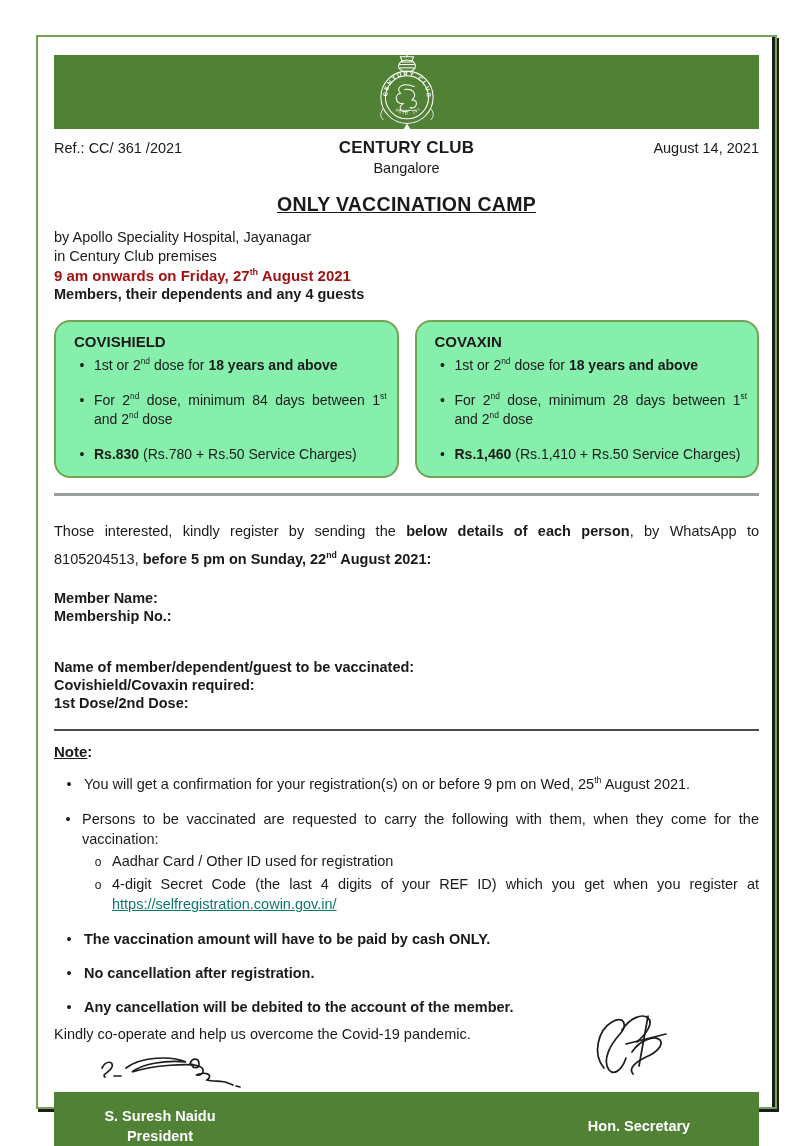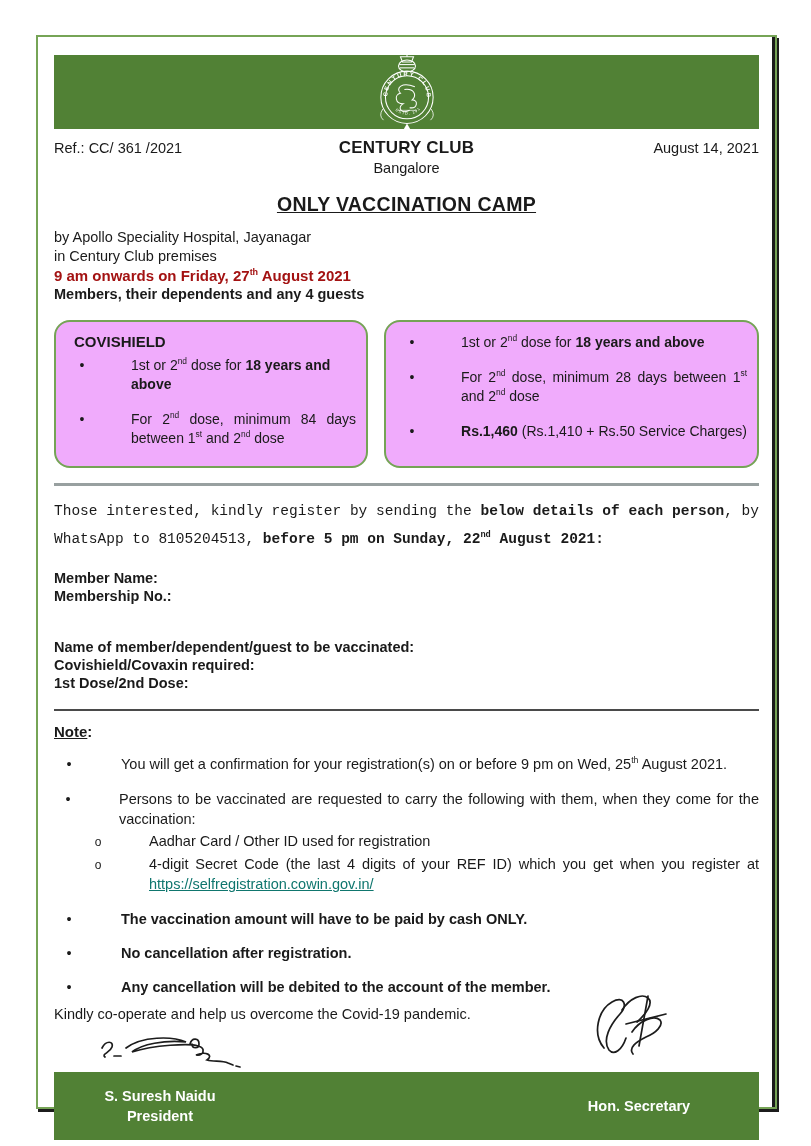--- a/index.html
+++ b/index.html
@@ -24,36 +24,36 @@
   .title{text-align:center; font-weight:bold; font-size:19.5px; letter-spacing:0.3px; text-decoration:underline; margin-top:17px;}
   .centered{text-align:left; font-size:14.5px; line-height:19px;}
   .intro{margin-top:12px;}
   .red{color:#A31212;}
   .b{font-weight:bold;}
   .schedule{font-weight:bold; font-size:15px;}
   .audience{font-weight:bold;}
   sup{font-size:60%; line-height:0; vertical-align:super;}
   
   .boxes{display:flex; gap:16px; margin-top:16px;}
-  .vbox{flex:1; background:#f0abfc; border:2px solid #75a356; border-radius:16px; padding:11px 10px 12px 14px; box-sizing:border-box; min-height:148px;}
+  .vbox{flex:1; background:#86efac; border:2px solid #75a356; border-radius:16px; padding:11px 10px 12px 14px; box-sizing:border-box; min-height:148px;}
   .vbox-title{font-weight:bold; font-size:15px; margin:0 0 6px 4px;}
-  .li{display:flex; align-items:flex-start;gap:37px;}
+  .li{display:flex; align-items:flex-start;}
   .vbox .li{margin-bottom:16px; font-size:14px; line-height:19px;}
   .vbox .li:last-child{margin-bottom:0;}
   .mk{flex:0 0 24px; text-align:center;}
   .mk::before{content:"\2022";}
   .mk-o::before{content:"o"; font-size:12px;}
   .tx{flex:1;}
   .justify{text-align:justify;}
   .nowrap{white-space:nowrap;}
   
   .div1{border:none; border-top:3px solid #98a0a0; margin:15px 0 0 0;}
   .div2{border:none; border-top:2px solid #4a4a4a; margin:17px 0 0 0;}
   
-  .para{margin-top:11px; font-size:14.5px; line-height:28px;font-family:Liberation Mono, monospace;}
+  .para{margin-top:21px; font-size:14.5px; line-height:28px;}
   .form-block{font-weight:bold; font-size:14.5px; line-height:18px;}
   .form1{margin-top:16px;}
   .form2{margin-top:33px;}
   
   .note-label{margin-top:12px; font-size:15px;}
   .u{text-decoration:underline;}
   .notes{margin-top:14px; font-size:14.5px;}
   .notes .li{line-height:20px; margin-bottom:11px;}
   .notes .mk{flex-basis:30px;}
   .sub .mk{flex-basis:28px; margin-left:30px;}
@@ -124,22 +124,27 @@
       <div class="vbox">
         <div class="vbox-title">COVISHIELD</div>
         <div class="li">
             <span class="mk"></span>
             <div class="tx"><span>1st or 2</span><sup>nd</sup><span> dose for </span><span class="b">18 years and above</span></div>
           </div>
         <div class="li">
             <span class="mk"></span>
             <div class="tx justify"><span>For 2</span><sup>nd</sup><span> dose, minimum 84 days between 1</span><sup>st</sup><span> and 2</span><sup>nd</sup><span> dose</span></div>
           </div>
+        <div class="li">
+            <span class="mk"></span>
+            <div class="tx nowrap"><span class="b">Rs.830</span><span> (Rs.780 + Rs.50 Service Charges)</span></div>
+          </div>
       </div>
       <div class="vbox">
+        <div class="vbox-title">COVAXIN</div>
         <div class="li">
             <span class="mk"></span>
             <div class="tx"><span>1st or 2</span><sup>nd</sup><span> dose for </span><span class="b">18 years and above</span></div>
           </div>
         <div class="li">
             <span class="mk"></span>
             <div class="tx justify"><span>For 2</span><sup>nd</sup><span> dose, minimum 28 days between 1</span><sup>st</sup><span> and 2</span><sup>nd</sup><span> dose</span></div>
           </div>
         <div class="li">
             <span class="mk"></span>

